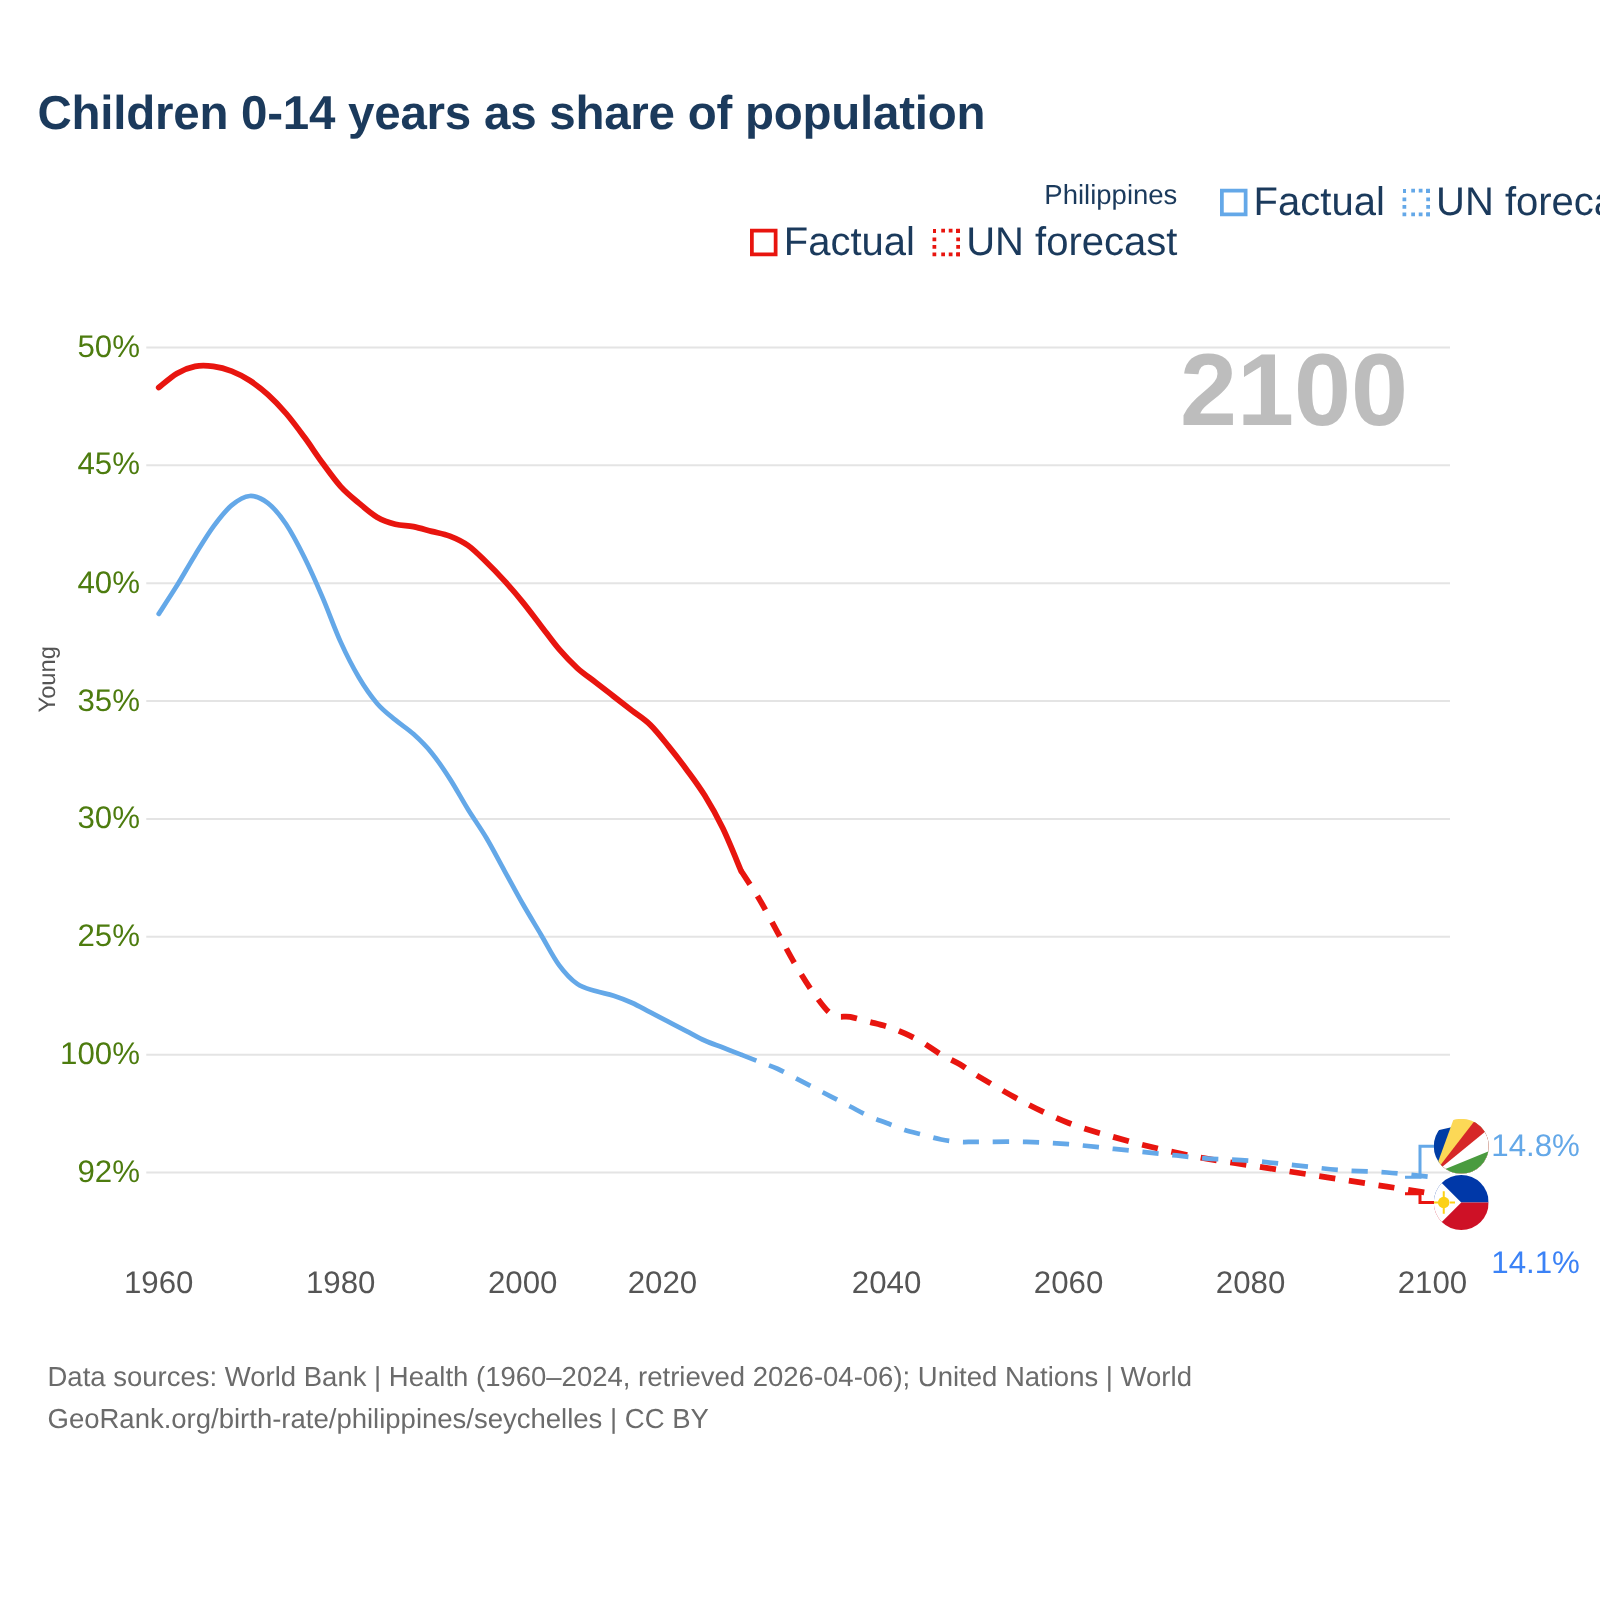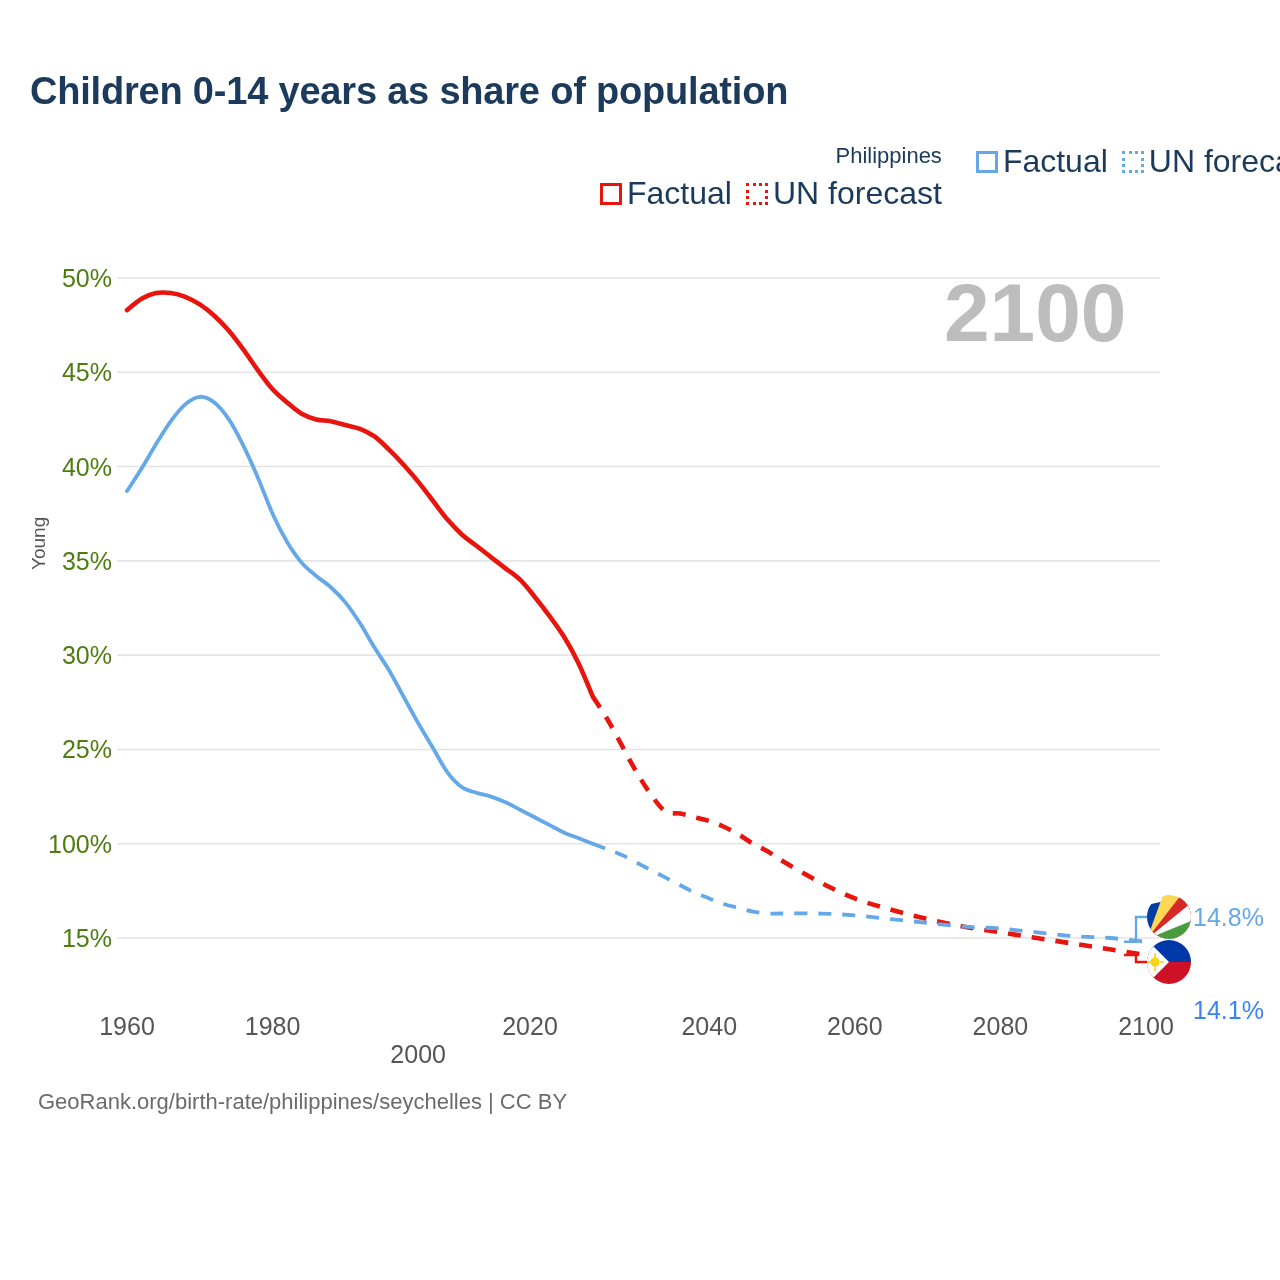--- a/index.html
+++ b/index.html
@@ -136,21 +136,21 @@
         <path d="M127.00,310.06C129.43,308.17 136.70,301.57 141.56,298.74C146.41,295.91 151.26,294.03 156.11,293.09C160.97,292.14 165.82,292.46 170.67,293.09C175.52,293.71 180.38,294.97 185.23,296.86C190.08,298.74 194.93,301.26 199.79,304.40C204.64,307.54 209.49,311.31 214.34,315.71C219.20,320.11 224.05,325.14 228.90,330.80C233.75,336.46 238.60,343.06 243.46,349.66C248.31,356.26 253.16,363.80 258.01,370.40C262.87,377.00 267.72,383.91 272.57,389.26C277.42,394.60 282.28,398.37 287.13,402.46C291.98,406.54 296.83,410.94 301.69,413.77C306.54,416.60 311.39,418.17 316.24,419.43C321.10,420.69 325.95,420.37 330.80,421.31C335.65,422.26 340.50,423.83 345.36,425.09C350.21,426.34 355.06,426.97 359.91,428.86C364.77,430.74 369.62,432.94 374.47,436.40C379.32,439.86 384.18,444.89 389.03,449.60C393.88,454.31 398.73,459.34 403.59,464.69C408.44,470.03 413.29,475.69 418.14,481.66C423.00,487.63 427.85,494.23 432.70,500.51C437.55,506.80 442.40,513.71 447.26,519.37C452.11,525.03 456.96,530.06 461.81,534.46C466.67,538.86 471.52,542.00 476.37,545.77C481.22,549.54 486.08,553.31 490.93,557.09C495.78,560.86 500.63,564.63 505.49,568.40C510.34,572.17 515.19,575.00 520.04,579.71C524.90,584.43 529.75,590.71 534.60,596.69C539.45,602.66 544.30,608.94 549.16,615.54C554.01,622.14 558.86,628.43 563.71,636.29C568.57,644.14 573.42,652.63 578.27,662.69C583.12,672.74 590.40,690.97 592.83,696.63" fill="none" stroke="#e8150f" stroke-width="4.6" stroke-linecap="round" stroke-linejoin="round"></path>
         <path d="M592.83,696.63C595.25,700.40 602.53,711.09 607.39,719.26C612.24,727.43 617.09,736.86 621.94,745.66C626.80,754.46 631.65,763.89 636.50,772.06C641.35,780.23 646.20,788.09 651.06,794.69C655.91,801.29 660.76,808.51 665.61,811.66C670.47,814.80 675.32,812.60 680.17,813.54C685.02,814.49 689.88,816.06 694.73,817.31C699.58,818.57 704.43,819.51 709.29,821.09C714.14,822.66 718.99,824.54 723.84,826.74C728.70,828.94 733.55,831.46 738.40,834.29C743.25,837.11 748.10,840.89 752.96,843.71C757.81,846.54 762.66,848.43 767.51,851.26C772.37,854.09 773.58,855.66 782.07,860.69C790.56,865.71 806.33,875.14 818.46,881.43C830.60,887.71 842.73,893.69 854.86,898.40C866.99,903.11 879.12,906.26 891.25,909.71C903.38,913.17 915.51,916.31 927.64,919.14C939.77,921.97 951.90,924.49 964.04,926.69C976.17,928.89 988.30,930.46 1000.43,932.34C1012.56,934.23 1024.69,936.11 1036.82,938.00C1048.95,939.89 1061.08,941.77 1073.21,943.66C1085.35,945.54 1097.48,947.43 1109.61,949.31C1121.74,951.20 1139.93,954.03 1146.00,954.97" fill="none" stroke="#e8150f" stroke-width="4.6" stroke-dasharray="13 11" stroke-linecap="butt" stroke-linejoin="round"></path>
         <path d="M1124,955.0 L1136,955.0 L1136,962 L1150,962" fill="none" stroke="#e8150f" stroke-width="2.4"></path>
         <path d="M127.00,491.09C129.43,487.31 136.70,476.31 141.56,468.46C146.41,460.60 151.26,451.80 156.11,443.94C160.97,436.09 165.82,427.91 170.67,421.31C175.52,414.71 180.38,408.43 185.23,404.34C190.08,400.26 194.93,397.11 199.79,396.80C204.64,396.49 209.49,398.69 214.34,402.46C219.20,406.23 224.05,412.20 228.90,419.43C233.75,426.66 238.60,436.09 243.46,445.83C248.31,455.57 253.16,466.57 258.01,477.89C262.87,489.20 267.72,503.03 272.57,513.71C277.42,524.40 282.28,533.83 287.13,542.00C291.98,550.17 296.83,557.09 301.69,562.74C306.54,568.40 311.39,571.86 316.24,575.94C321.10,580.03 325.95,582.86 330.80,587.26C335.65,591.66 340.50,596.37 345.36,602.34C350.21,608.31 355.06,615.54 359.91,623.09C364.77,630.63 369.62,639.74 374.47,647.60C379.32,655.46 384.18,662.06 389.03,670.23C393.88,678.40 398.73,687.83 403.59,696.63C408.44,705.43 413.29,714.54 418.14,723.03C423.00,731.51 427.85,739.37 432.70,747.54C437.55,755.71 442.40,765.46 447.26,772.06C452.11,778.66 456.96,783.69 461.81,787.14C466.67,790.60 471.52,791.23 476.37,792.80C481.22,794.37 486.08,795.00 490.93,796.57C495.78,798.14 500.63,800.03 505.49,802.23C510.34,804.43 515.19,807.26 520.04,809.77C524.90,812.29 529.75,814.80 534.60,817.31C539.45,819.83 544.30,822.34 549.16,824.86C554.01,827.37 558.86,830.20 563.71,832.40C568.57,834.60 573.42,836.17 578.27,838.06C583.12,839.94 590.40,842.77 592.83,843.71" fill="none" stroke="#64a8e8" stroke-width="3.8" stroke-linecap="round" stroke-linejoin="round"></path>
         <path d="M592.83,843.71C595.25,844.66 602.53,847.49 607.39,849.37C612.24,851.26 617.09,852.83 621.94,855.03C626.80,857.23 631.65,860.06 636.50,862.57C641.35,865.09 646.20,867.60 651.06,870.11C655.91,872.63 660.76,875.14 665.61,877.66C670.47,880.17 675.32,882.69 680.17,885.20C685.02,887.71 689.88,890.54 694.73,892.74C699.58,894.94 704.43,896.51 709.29,898.40C714.14,900.29 718.99,902.49 723.84,904.06C728.70,905.63 733.55,906.57 738.40,907.83C743.25,909.09 748.10,910.66 752.96,911.60C757.81,912.54 762.66,913.17 767.51,913.49C772.37,913.80 773.58,913.49 782.07,913.49C790.56,913.49 806.33,913.17 818.46,913.49C830.60,913.80 842.73,914.43 854.86,915.37C866.99,916.31 879.12,917.89 891.25,919.14C903.38,920.40 915.51,921.66 927.64,922.91C939.77,924.17 951.90,925.74 964.04,926.69C976.17,927.63 988.30,927.63 1000.43,928.57C1012.56,929.51 1024.69,931.09 1036.82,932.34C1048.95,933.60 1061.08,935.17 1073.21,936.11C1085.35,937.06 1097.48,937.06 1109.61,938.00C1121.74,938.94 1139.93,941.14 1146.00,941.77" fill="none" stroke="#64a8e8" stroke-width="3.8" stroke-dasharray="13 11" stroke-linecap="butt" stroke-linejoin="round"></path>
         <path d="M1124,941.8 L1136,941.8 L1136,917 L1150,917" fill="none" stroke="#64a8e8" stroke-width="2.4"></path>
       </svg>
     <div class="ylabel">Young</div>
     <div id="yticks">
         <div class="ytick-wrap" style="top: 938px;">
-          <div class="ytick">15%</div>
+          <div class="ytick">92%</div>
         </div>
         <div class="ytick-wrap" style="top: 843.714px;">
           <div class="ytick">100%</div>
         </div>
         <div class="ytick-wrap" style="top: 749.429px;">
           <div class="ytick">25%</div>
         </div>
         <div class="ytick-wrap" style="top: 655.143px;">
           <div class="ytick">30%</div>
         </div>
@@ -163,21 +163,21 @@
         <div class="ytick-wrap" style="top: 372.286px;">
           <div class="ytick">45%</div>
         </div>
         <div class="ytick-wrap" style="top: 278px;">
           <div class="ytick">50%</div>
         </div>
       </div>
     <div id="xticks">
         <div class="xtick" style="left: 127px;">1960</div>
         <div class="xtick" style="left: 272.571px;">1980</div>
-        <div class="xtick" style="left: 418.143px; margin-top: 28px;">2000</div>
+        <div class="xtick" style="left: 418.143px;">2000</div>
         <div class="xtick" style="left: 530px;">2020</div>
         <div class="xtick" style="left: 709.286px;">2040</div>
         <div class="xtick" style="left: 854.857px;">2060</div>
         <div class="xtick" style="left: 1000.43px;">2080</div>
         <div class="xtick" style="left: 1146px;">2100</div>
       </div>
     <div id="endlabels">
         <div class="flag" style="left: 1147px; top: 895px;"><svg viewBox="0 0 44 44">
             <circle cx="22" cy="22" r="22" fill="#fff"></circle>
             <path d="M0 44 L0 10 L44 0 L44 44Z" fill="#003da5"></path>
@@ -198,16 +198,17 @@
               <rect x="7.2" y="26" width="1.6" height="5"></rect>
               <rect x="0" y="21.2" width="5" height="1.6"></rect>
               <rect x="13" y="21.2" width="4" height="1.6"></rect>
             </g>
           </svg></div>
         <div class="endlabel red" style="left: 1193px; top: 948px;">14.1%</div>
       </div>
   </div>
 
   <div class="footer">
+    <div>Data sources: World Bank | Health (1960–2024, retrieved 2026-04-06); United Nations | World</div>
     <div>GeoRank.org/birth-rate/philippines/seychelles | CC BY</div>
   </div>
 
 </div>
 
 </body></html>

